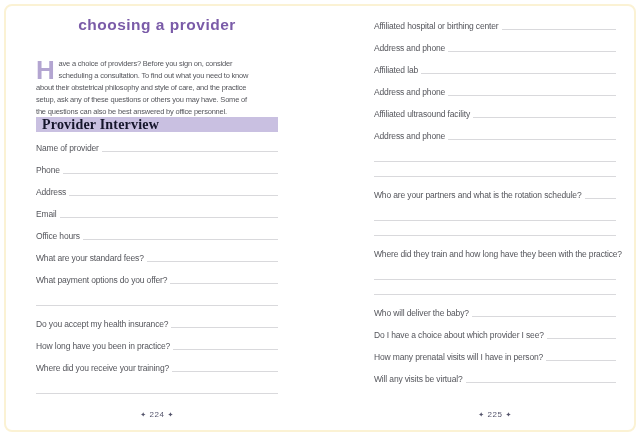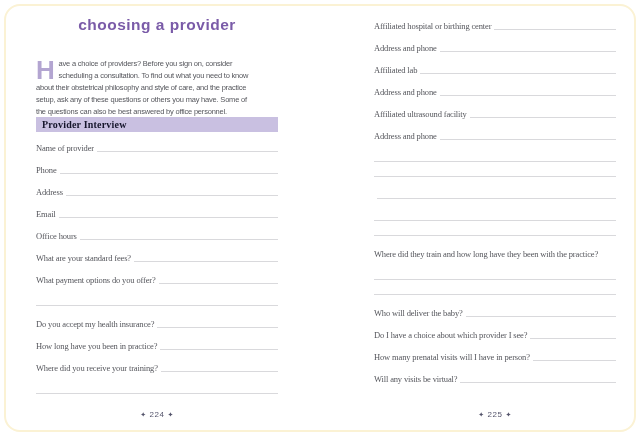--- a/index.html
+++ b/index.html
@@ -6,21 +6,21 @@
     margin: 0; padding: 0;
     width: 640px; height: 436px;
     background: #ffffff;
     overflow: hidden;
     font-family: "Liberation Sans", sans-serif;
   }
   .frame {
     position: absolute;
     left: 4px; top: 4px; right: 4px; bottom: 4px;
     border: 2px solid var(--frame-border, #FBF2D4);
-    border-radius: 16px;
+    border-radius: 8px;
     background: #ffffff;
   }
   .col {
     position: absolute;
     top: 0;
     width: 242px;
     height: 436px;
   }
   .col-left  { left: 30px; }
   .col-right { left: 368px; }
@@ -57,30 +57,29 @@
   .section-bar {
     position: absolute;
     top: 111px; left: 0;
     width: 100%;
     height: 15px;
     box-sizing: border-box;
     background: var(--bar-bg, #C9C0E1);
     color: var(--bar-text, #15152B);
     font-family: "Liberation Serif", serif;
     font-weight: 700;
-    font-size: 10px;
+    font-size: 14px;
     line-height: 15px;
     padding-left: 6px;
     letter-spacing: 0.2px;
   }
   .fields {
     position: absolute;
     left: 0;
     width: 100%;
-    font-family: Liberation Serif, serif;
   }
   .fields-left  { top: 126px; }
   .fields-right { top: 4px; }
 
   .field-row {
     display: flex;
     align-items: flex-end;
     height: 22px;
   }
   .field-row.tight { height: 15px; }
@@ -214,20 +213,21 @@
           <span class="field-label">Address and phone</span>
           <span class="write-line"></span>
         </div>
         <div class="field-row line-only">
           <span class="write-line"></span>
         </div>
         <div class="field-row line-only tight">
           <span class="write-line"></span>
         </div>
         <div class="field-row">
+          <span class="field-label">Who are your partners and what is the rotation schedule?</span>
           <span class="write-line"></span>
         </div>
         <div class="field-row line-only">
           <span class="write-line"></span>
         </div>
         <div class="field-row line-only tight">
           <span class="write-line"></span>
         </div>
         <div class="field-row">
           <span class="field-label">Where did they train and how long have they been with the practice?</span>

